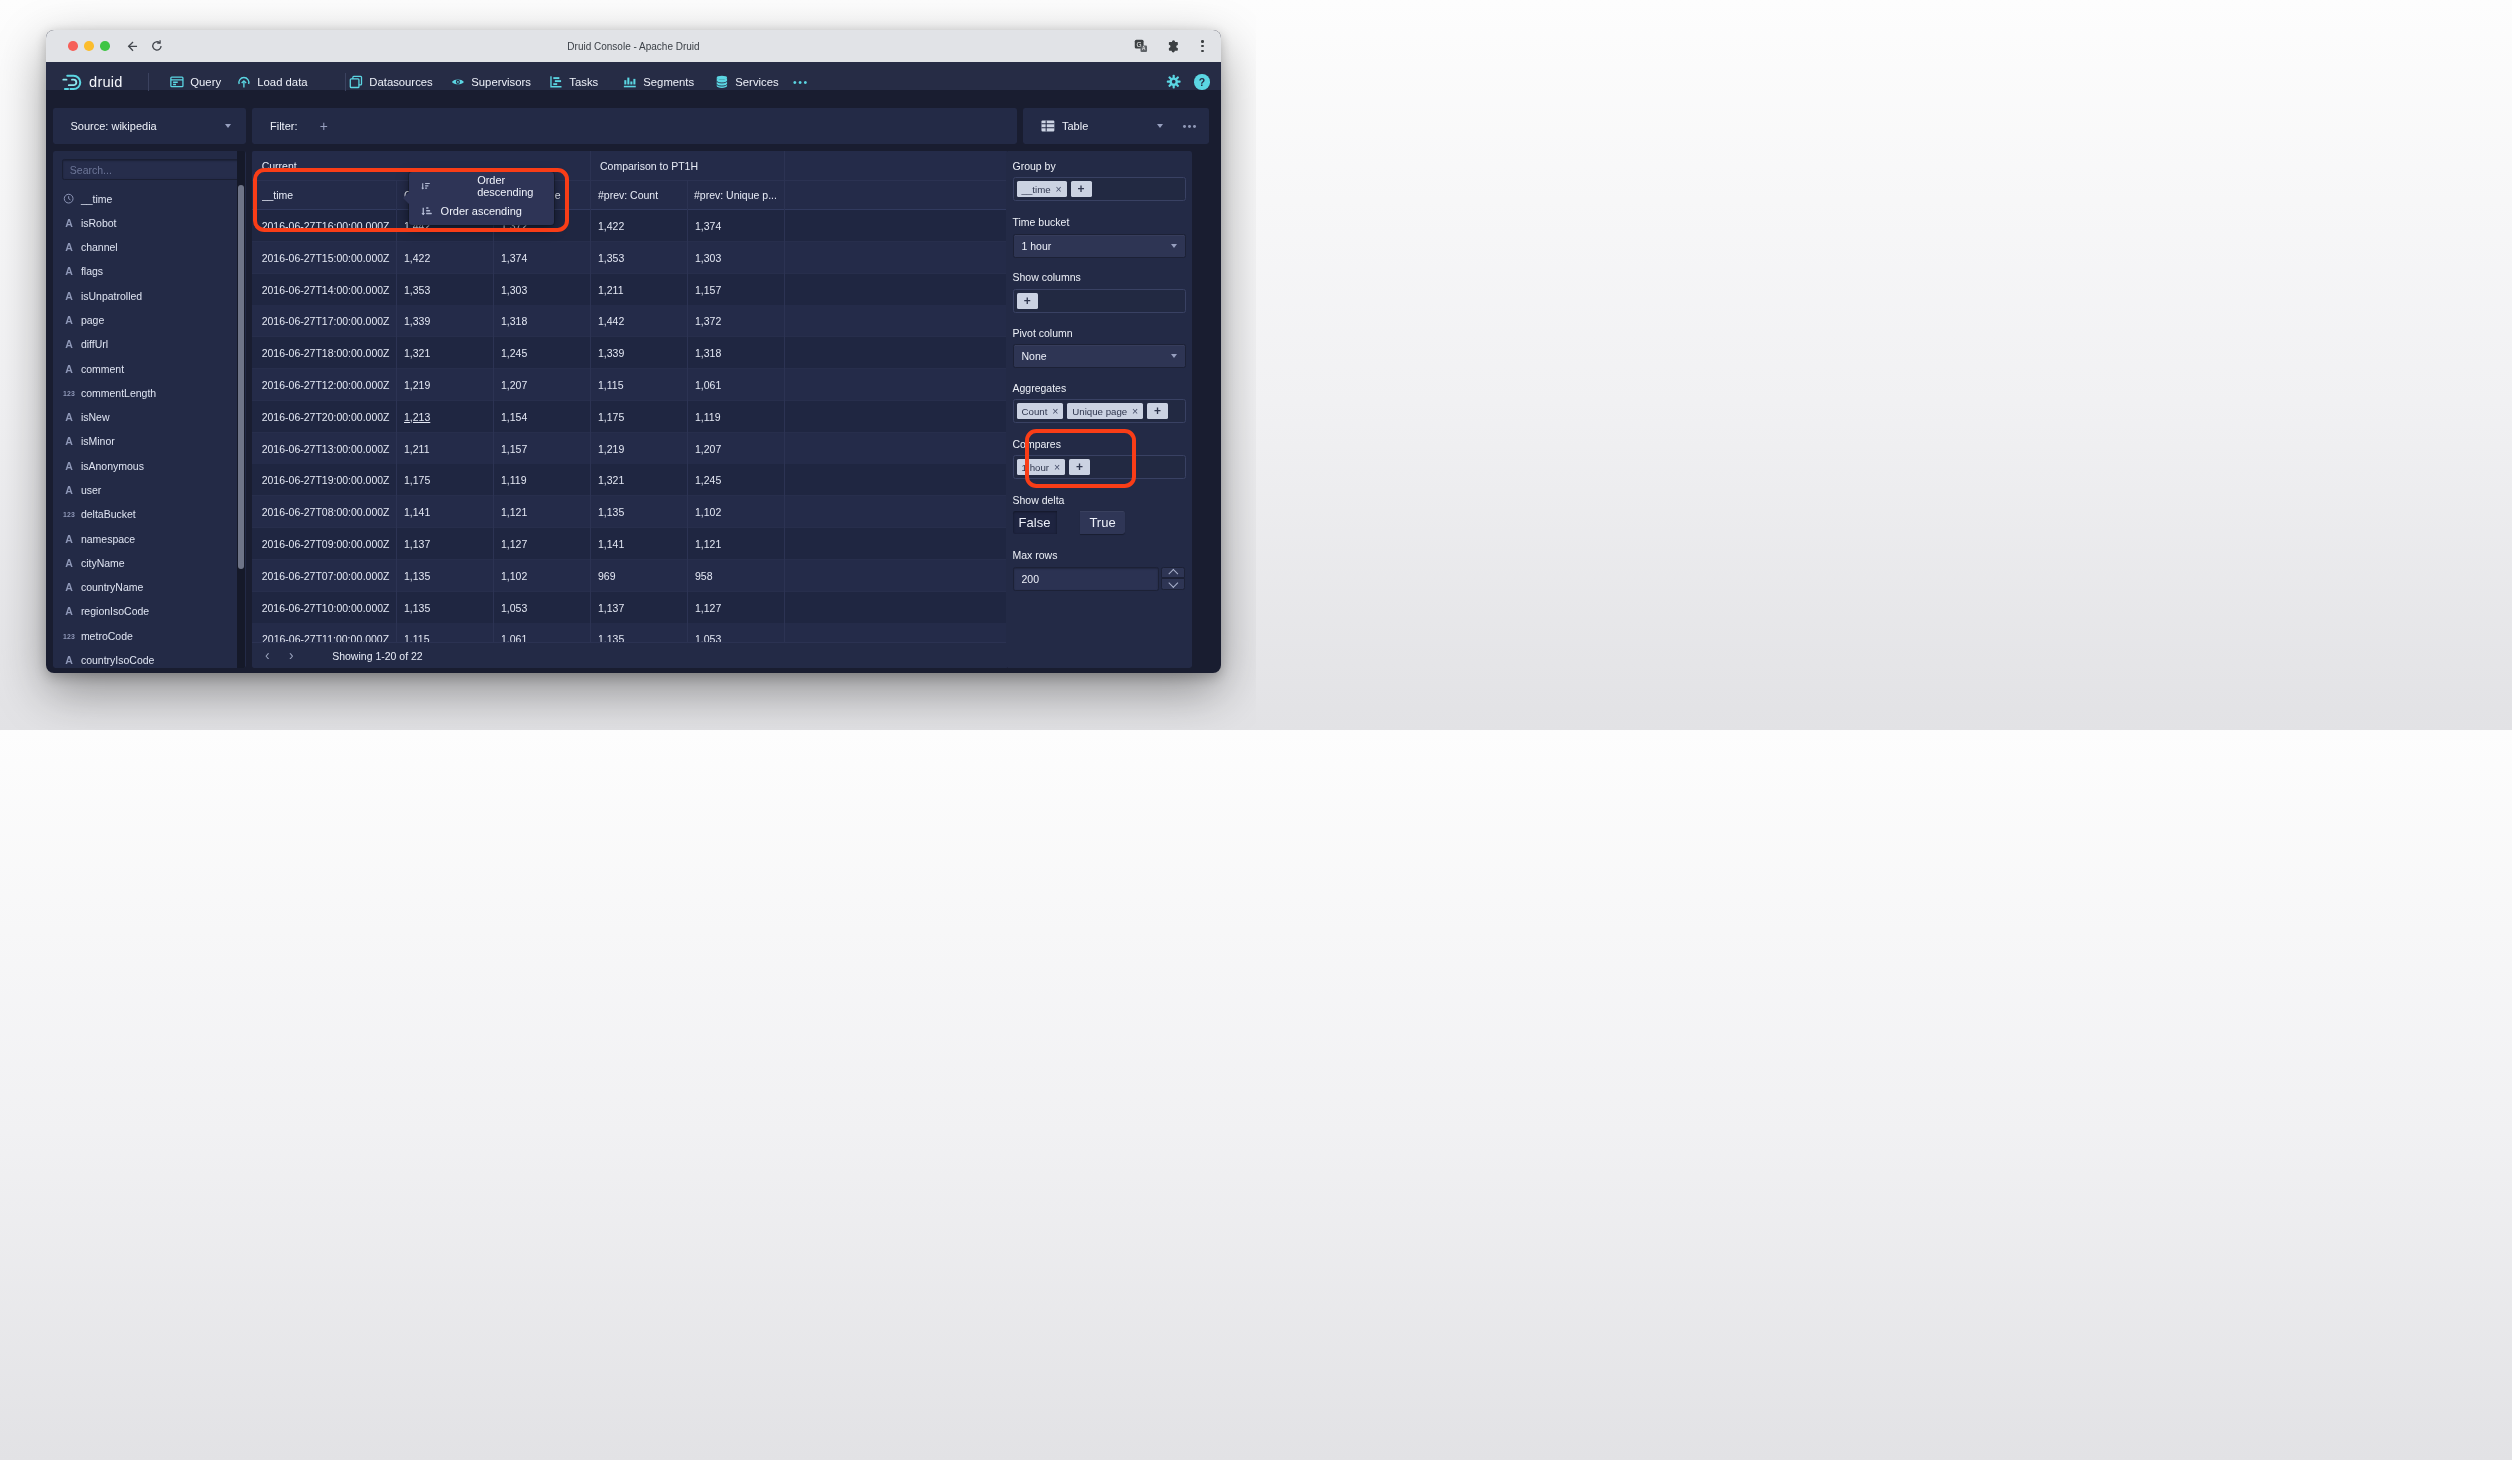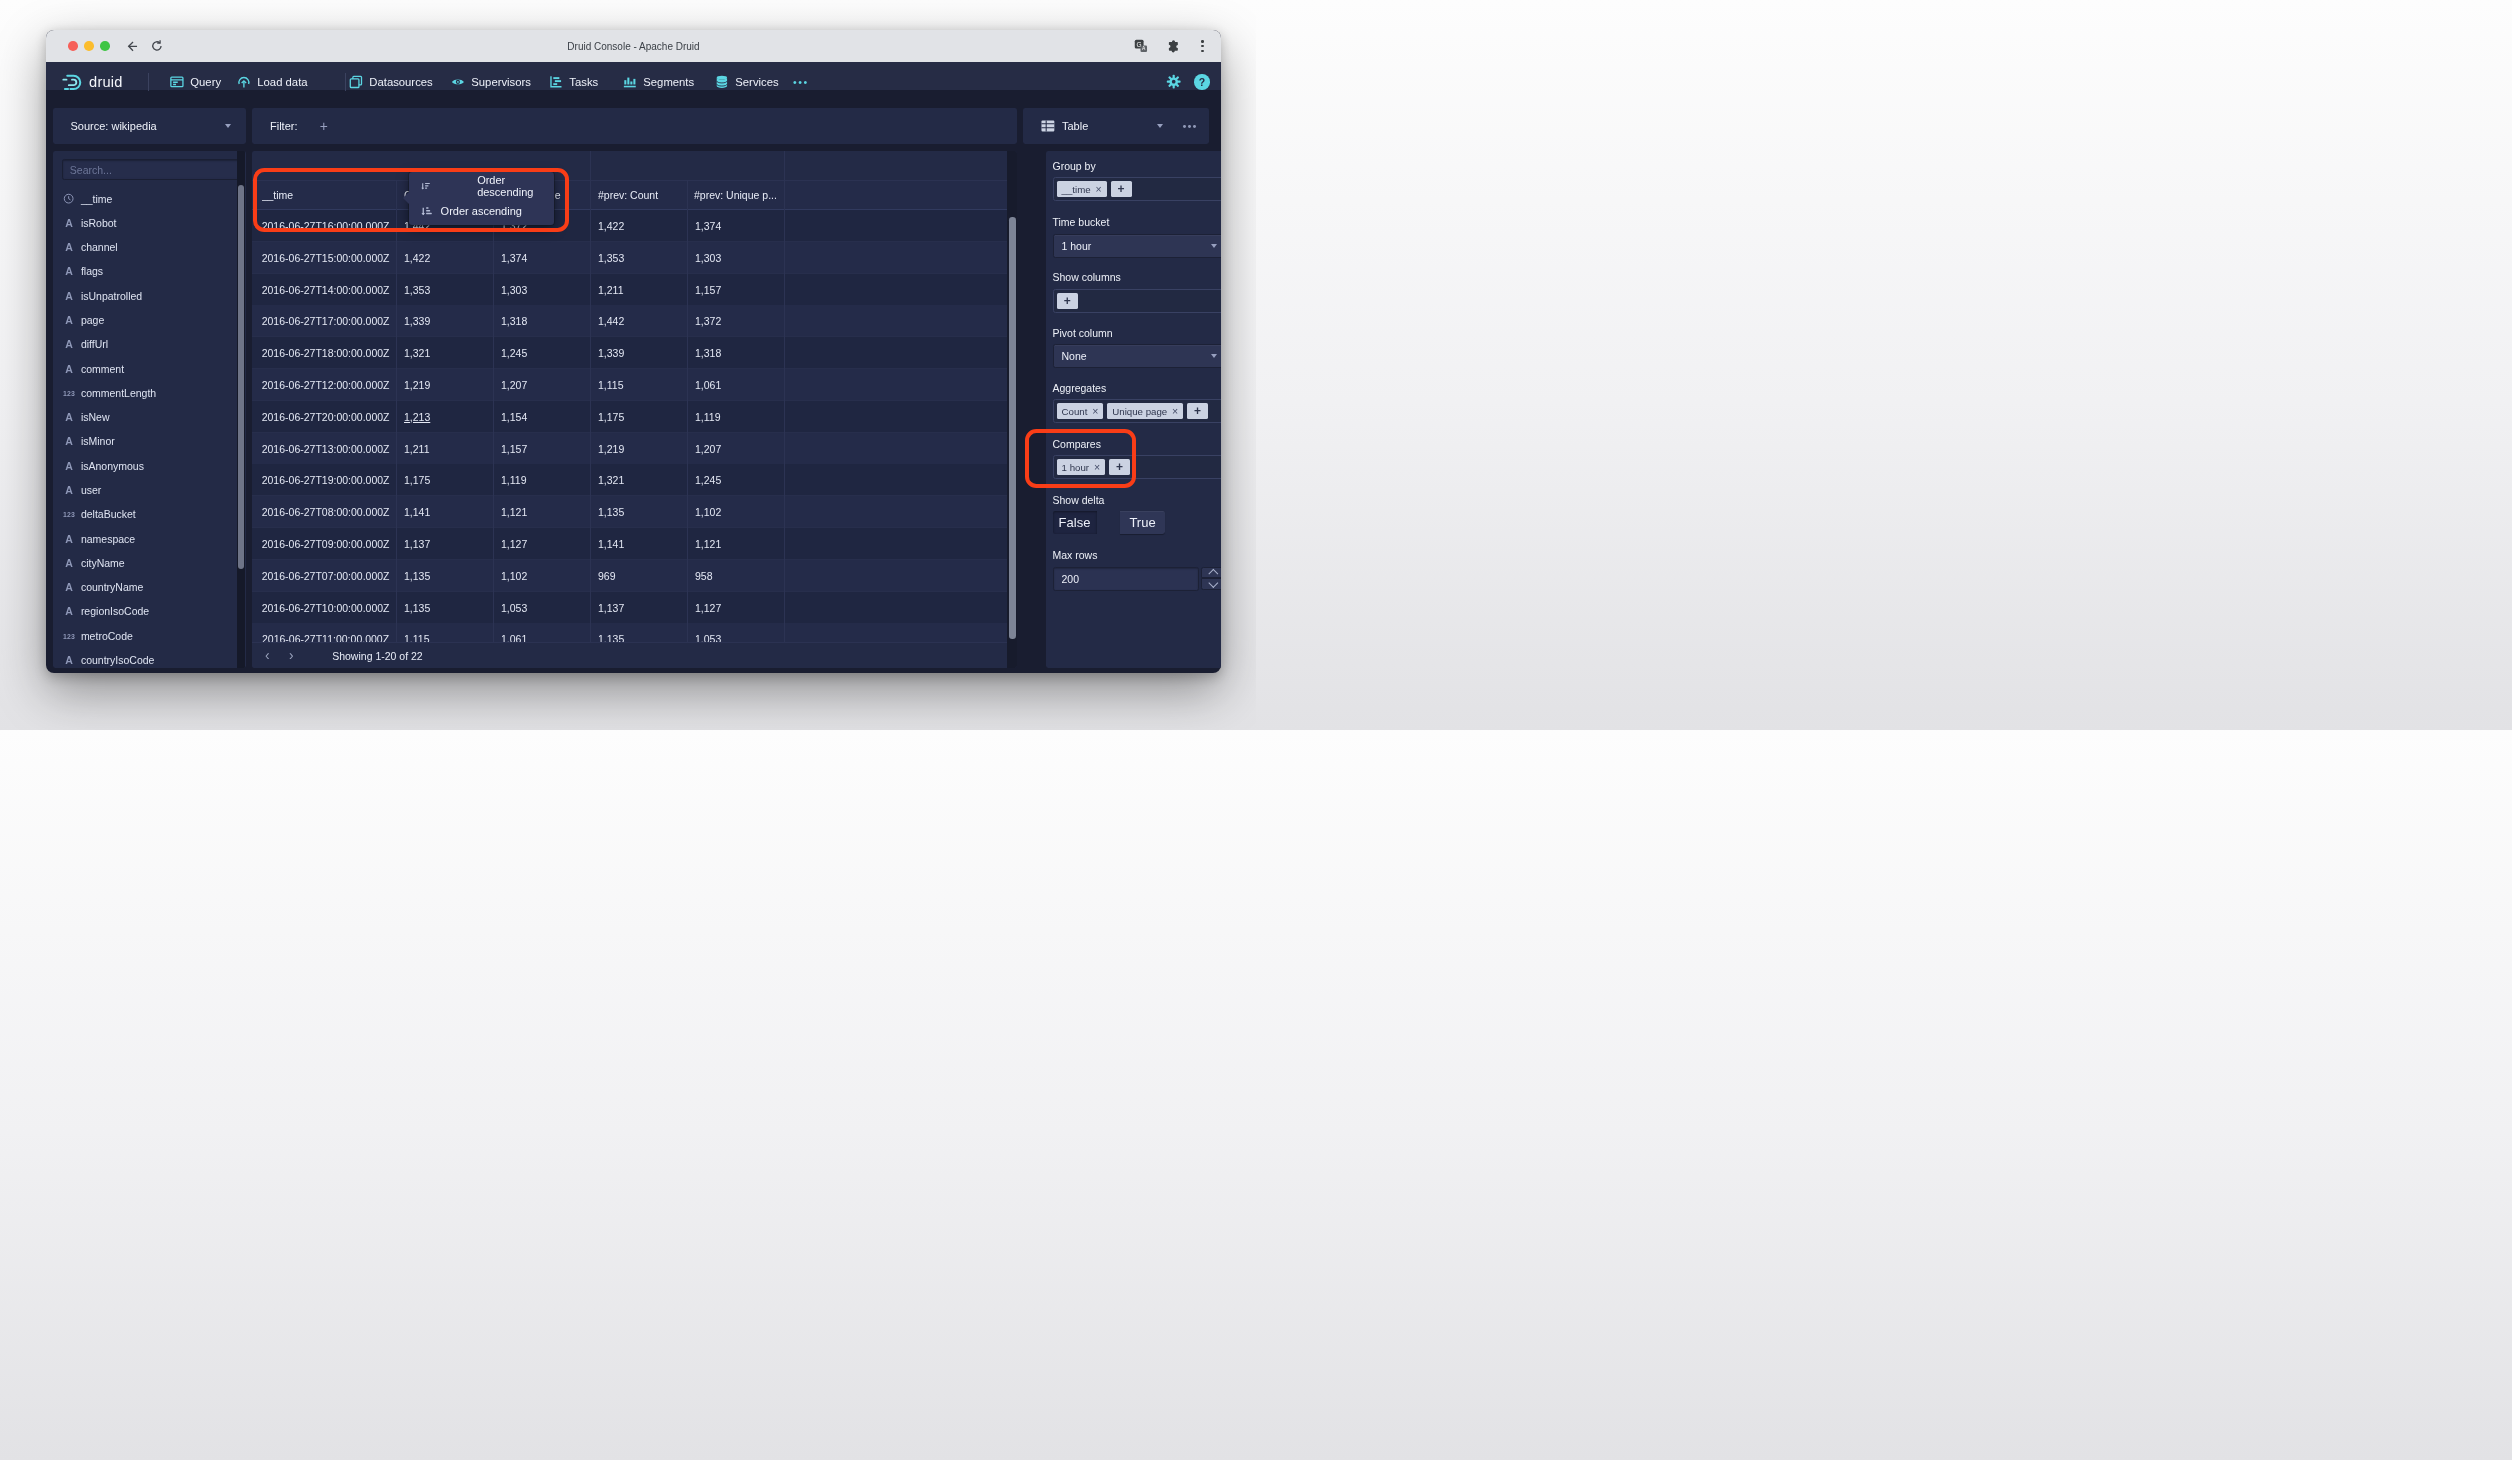--- a/index.html
+++ b/index.html
@@ -87,21 +87,21 @@
     box-shadow:0 0 0 0.8px rgba(16,22,26,.5), 0 3.2px 11.3px rgba(0,0,0,.5);z-index:40;}
   .popover .arrow{position:absolute;left:-6.5px;top:20px;width:0;height:0;border-top:6.5px solid transparent;border-bottom:6.5px solid transparent;border-right:6.5px solid #2e3456;}
   .menu-item{position:absolute;left:4px;width:137px;height:24px;display:flex;align-items:center;gap:7.3px;border-radius:1.6px;cursor:pointer;}
   .menu-item .mi-icon{width:13px;height:13px;margin-left:7.3px;color:#b4bcd6;}
   .menu-item .mi-label{color:#f0f3fb;font-size:11px;}
   
   .hl{position:absolute;border:4px solid #f93d17;border-radius:11.3px;box-sizing:border-box;z-index:60;pointer-events:none;}
   .hl1{left:207px;top:138px;width:316px;height:64px;}
   .hl2{left:979px;top:399px;width:111px;height:59px;}
   
-  .right-panel{left:1000px;top:121px;width:186px;height:517px;}
+  .right-panel{left:960px;top:121px;width:186px;height:517px;}
   .rp-label{position:absolute;left:6.5px;font-size:10.5px;color:#eef1f8;}
   .rp-box{position:absolute;left:6.5px;width:173px;height:24px;background:#222942;border:0.8px solid #394163;border-radius:2.4px;box-sizing:border-box;display:flex;align-items:center;padding:0 3.2px;gap:4px;}
   .rp-select{position:absolute;left:6.5px;width:173px;height:23.5px;background:#2e3554;border:0.8px solid #1c2136;border-radius:2.4px;box-sizing:border-box;display:flex;align-items:center;cursor:pointer;box-shadow:inset 0 0.8px 0 rgba(255,255,255,.06);}
   .rp-select .val{margin-left:8px;font-size:10.5px;color:#edf0f9;}
   .rp-select .caret{position:absolute;right:7.3px;top:9px;}
   .tag{display:inline-flex;align-items:center;height:16px;background:#cbd2e2;border-radius:1.6px;padding:0 4.9px;gap:4.9px;font-size:9.7px;color:#2f364e;cursor:default;}
   .tag .x{font-size:10.5px;color:#444c68;cursor:pointer;line-height:1;}
   .plus-btn{width:21px;height:16px;background:#cbd2e2;border-radius:1.6px;display:flex;align-items:center;justify-content:center;color:#2f364e;font-size:12px;font-weight:bold;cursor:pointer;}
   .seg-btn{position:absolute;height:23px;display:flex;align-items:center;justify-content:center;font-size:13px;color:#edf0f9;cursor:pointer;box-sizing:border-box;}
   .seg-false{left:6.5px;top:360px;width:44px;background:#1e2440;border-radius:2.4px 0 0 2.4px;box-shadow:inset 0 0.8px 2.4px rgba(0,0,0,.45);}
@@ -378,20 +378,24 @@
         <div class="field-row" style="top: 497px;">
           <span class="f-icon tstr">A</span>
           <span class="f-label">countryIsoCode</span>
         </div>
       </div>
     <div class="side-scroll-track"></div>
     <div class="side-scroll-thumb"></div>
   </div>
 
   <div class="panel table-panel">
+    <div class="t-grouprow">
+      <span class="t-head" style="left:9.7px;width:324px;">Current</span>
+      <span class="t-head" style="left:348px;width:178px;">Comparison to PT1H</span>
+    </div>
     <div class="t-colrow" id="col-row">
         <span class="t-head" style="left: 9.7px; width: 129px;">__time</span>
         <span class="t-head" style="left: 152px; width: 84px;">Count</span>
         <span class="t-head" style="left: 249px; width: 84px;">Unique page</span>
         <span class="t-head" style="left: 346px; width: 83px;">#prev: Count</span>
         <span class="t-head" style="left: 442px; width: 84px;">#prev: Unique p...</span>
       </div>
     <div class="t-rows" id="t-rows">
         <div class="t-row" style="top: 0px; background: rgb(31, 38, 65);">
           <span class="t-cell" style="left: 9.7px; width: 129px;">2016-06-27T16:00:00.000Z</span>

